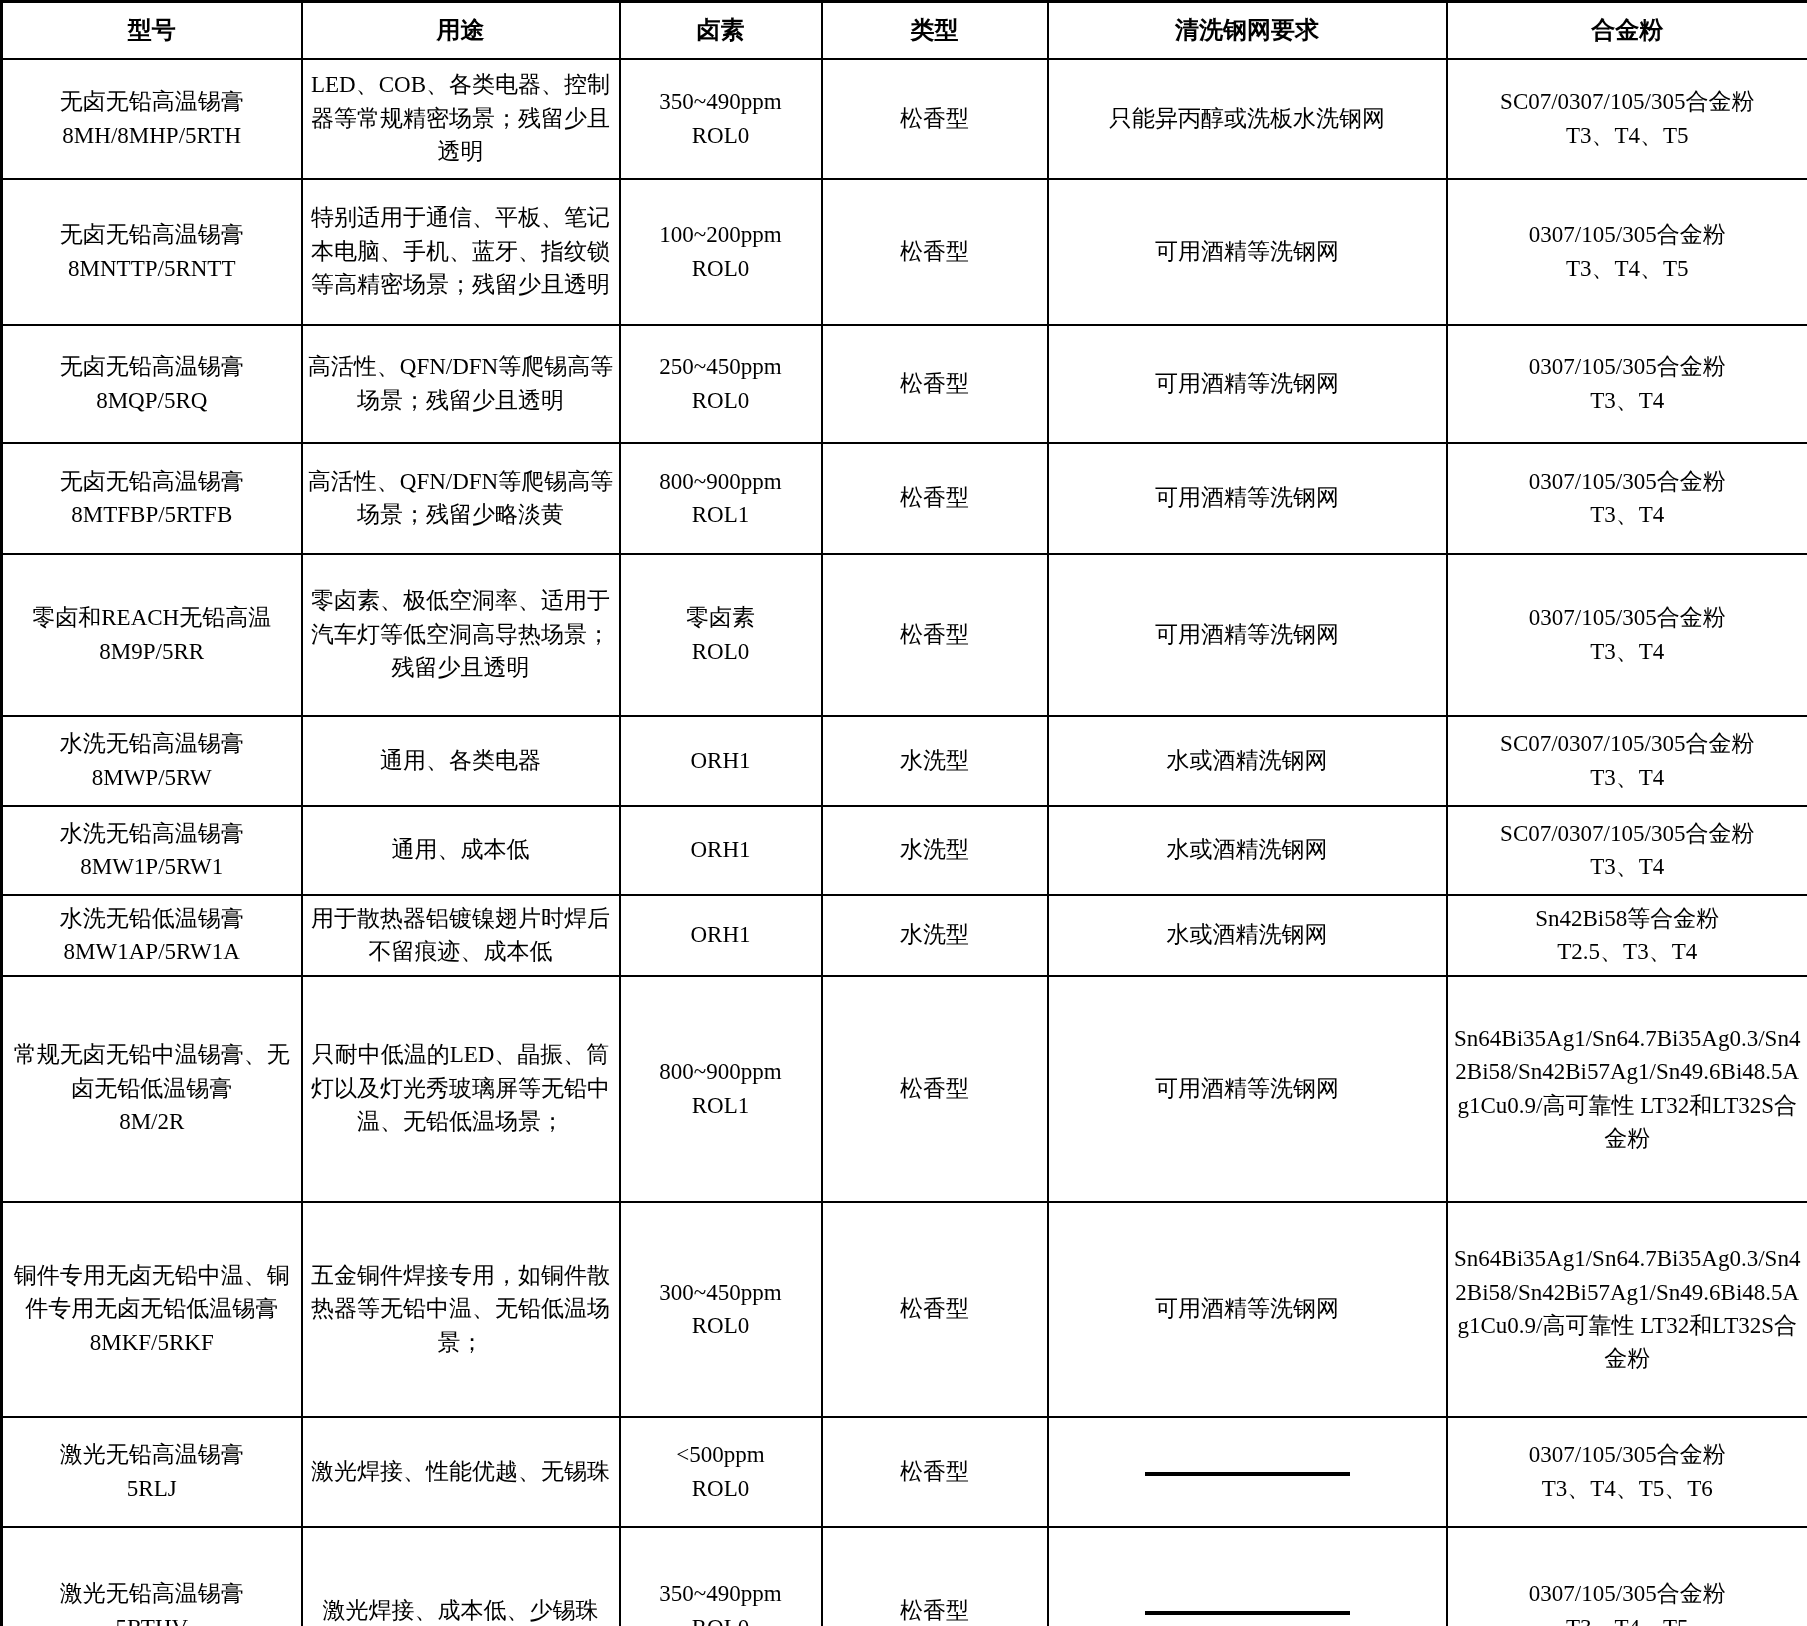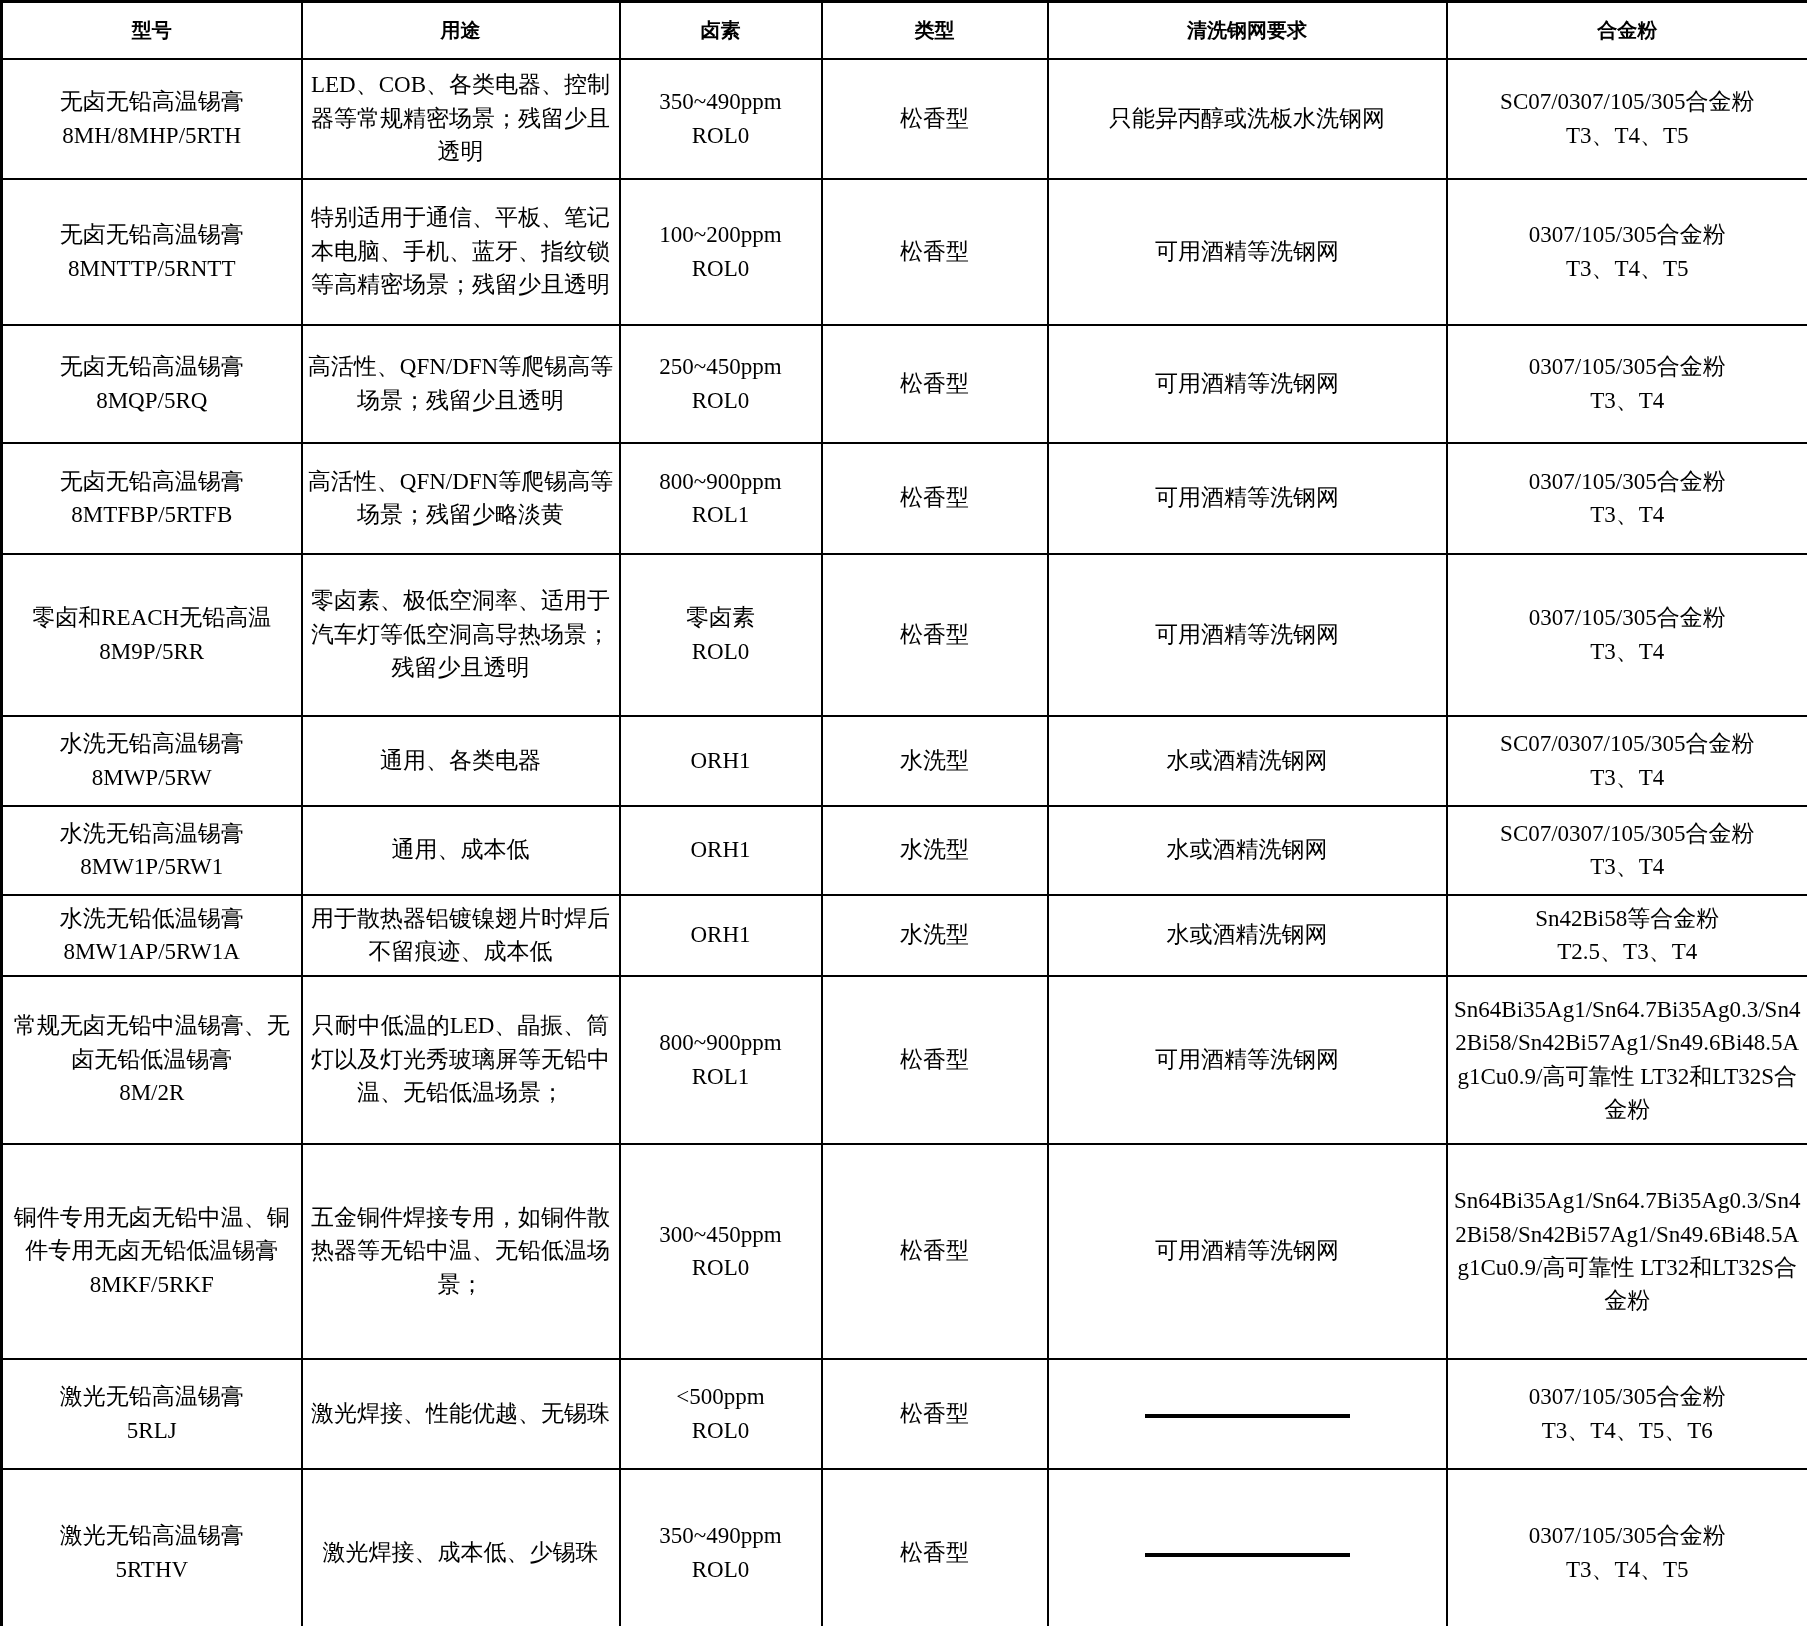--- a/index.html
+++ b/index.html
@@ -16,39 +16,39 @@
     border: 2px solid #000;
     box-sizing: border-box;
     text-align: center;
     vertical-align: middle;
     padding: 2px 5px;
     overflow: hidden;
   }
   thead th {
     font-family: "Liberation Sans", "DejaVu Sans", sans-serif;
     font-weight: bold;
-    font-size: 20px;
+    font-size: 24px;
     height: 57px;
   }
   td {
     font-size: 23px;
     line-height: 1.45;
     white-space: pre-line;
   }
   td.alloy { word-break: break-all; }
   
   tbody tr:nth-child(1)  { height:120px; }
   tbody tr:nth-child(2)  { height:146px; }
   tbody tr:nth-child(3)  { height:118px; }
   tbody tr:nth-child(4)  { height:111px; }
   tbody tr:nth-child(5)  { height:162px; }
   tbody tr:nth-child(6)  { height:90px;  }
   tbody tr:nth-child(7)  { height:89px;  }
   tbody tr:nth-child(8)  { height:81px; }
-  tbody tr:nth-child(9)  { height:168px; }
+  tbody tr:nth-child(9)  { height:226px; }
   tbody tr:nth-child(10) { height:215px; }
   tbody tr:nth-child(11) { height:110px; }
   tbody tr:nth-child(12) { height:169px; }
   .dash-line {
     display: inline-block;
     width: 205px;
     height: 4px;
     background: #000;
     vertical-align: middle;
   }

